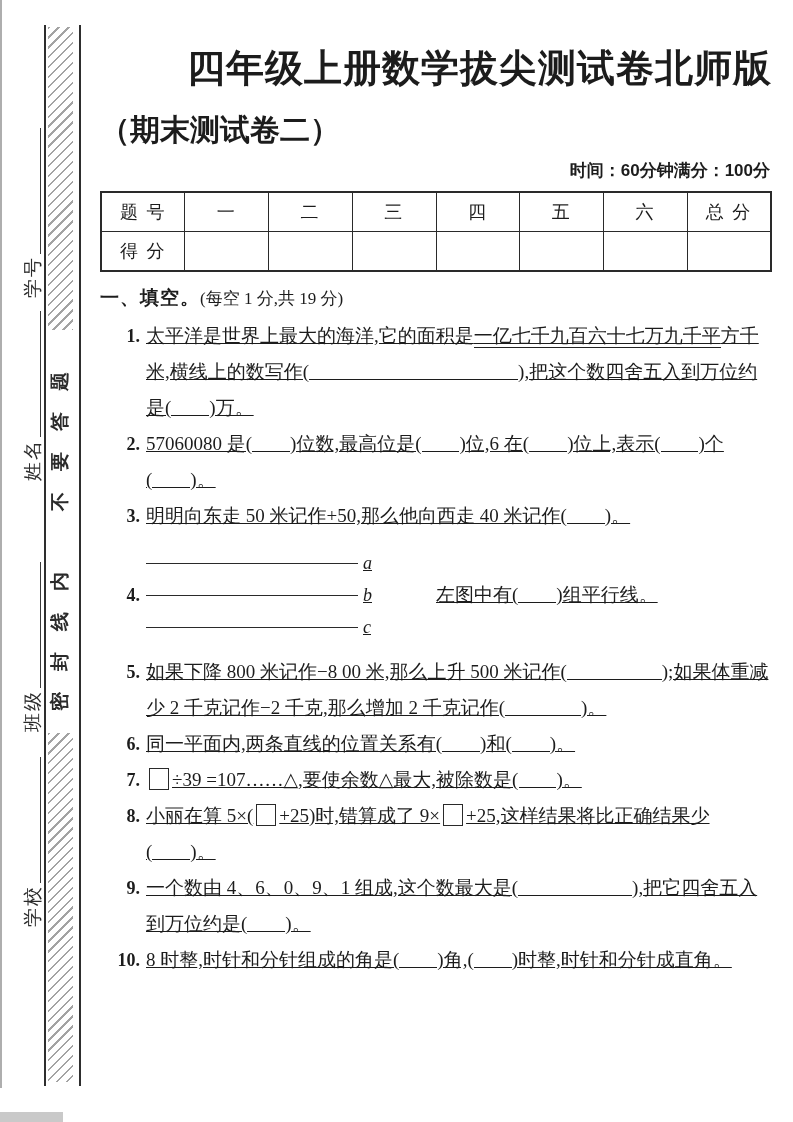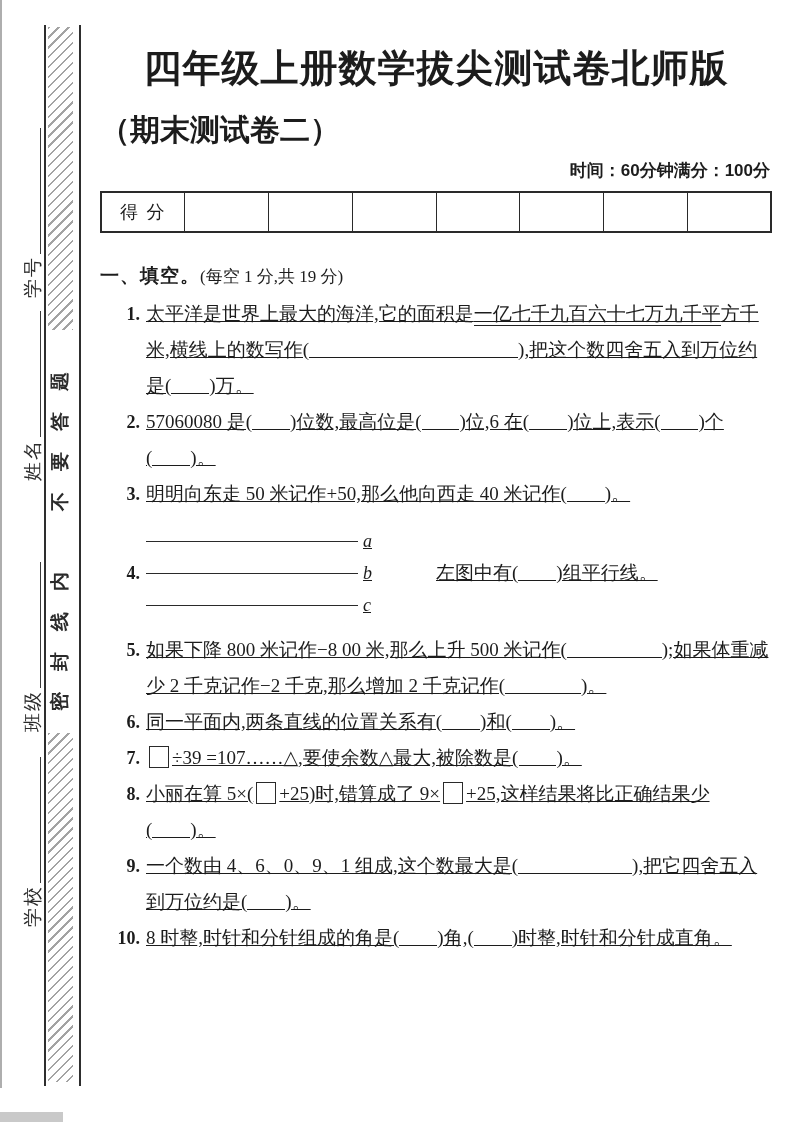--- a/index.html
+++ b/index.html
@@ -33,41 +33,41 @@
     display:flex; align-items:flex-end;
     font-size:19px; color:#2b2b2b; white-space:nowrap;
   }
   .seal-label .lbl { line-height:24px; letter-spacing:2px; }
   .seal-label .sline { flex:1; border-bottom:1.6px solid #3a3a3a; margin-bottom:4px; margin-left:2px; }
   .scan-artifact { position:absolute; left:0; top:1112px; width:63px; height:10px; background:#c9c9c9; }
 
   
   .main { position:absolute; left:100px; top:0; width:672px; }
   .title {
-    margin:44px 0 17px; text-align:center; font-size:38px; line-height:48px;
+    margin:44px 0 17px; text-align:right; font-size:38px; line-height:48px;
     font-weight:bold; letter-spacing:1px;
     font-family:"Liberation Sans","DejaVu Sans",sans-serif;
   }
   .subtitle {
     margin:14px 0 0; text-align:left; font-size:30px; line-height:42px; font-weight:bold;
     font-family:"Liberation Sans","DejaVu Sans",sans-serif;
   }
   .time-line {
     margin-top:8px; text-align:right; font-size:17px; font-weight:bold; padding-right:2px;
     font-family:"Liberation Sans","DejaVu Sans",sans-serif;
   }
   table.score {
     margin-top:9px; width:672px; border-collapse:collapse;
     border:2px solid #2a2a2a; table-layout:fixed;
   }
   table.score td {
     border:1px solid #2a2a2a; height:38px; text-align:center;
     font-size:18px; letter-spacing:2px; padding:0;
   }
-  .section-head { margin-top:28px; font-size:19px; line-height:30px; }
+  .section-head { margin-top:11px; font-size:19px; line-height:30px; }
   .section-head .sec-title { font-weight:bold; letter-spacing:1px; }
   .section-head .sec-note { font-size:17px; }
 
   .questions { margin-top:4px; }
   .q { display:flex; align-items:flex-start; }
   .qnum { flex:none; width:40px; text-align:right; padding-right:6px; font-weight:bold;
           font-size:18px; line-height:36px; }
   .qbody { flex:1; font-size:19px; line-height:36px;text-decoration:underline; }
   .ul-phrase { border-bottom:1.6px solid #222; padding-bottom:1px; }
   .sqbox { display:inline-block; width:18px; height:20px; border:1.4px solid #2a2a2a;
@@ -116,20 +116,30 @@
   <div class="scan-artifact"></div>
 
   <div class="main">
 
     <h1 class="title">四年级上册数学拔尖测试卷北师版</h1>
     <h2 class="subtitle">（期末测试卷二）</h2>
     <div class="time-line">时间：60分钟满分：100分</div>
 
     <table class="score">
       <tbody>
+          <tr>
+        <td>题 号</td>
+        <td>一</td>
+        <td>二</td>
+        <td>三</td>
+        <td>四</td>
+        <td>五</td>
+        <td>六</td>
+        <td>总 分</td>
+      </tr>
       <tr>
         <td>得 分</td>
         <td></td>
         <td></td>
         <td></td>
         <td></td>
         <td></td>
         <td></td>
         <td></td>
       </tr>

